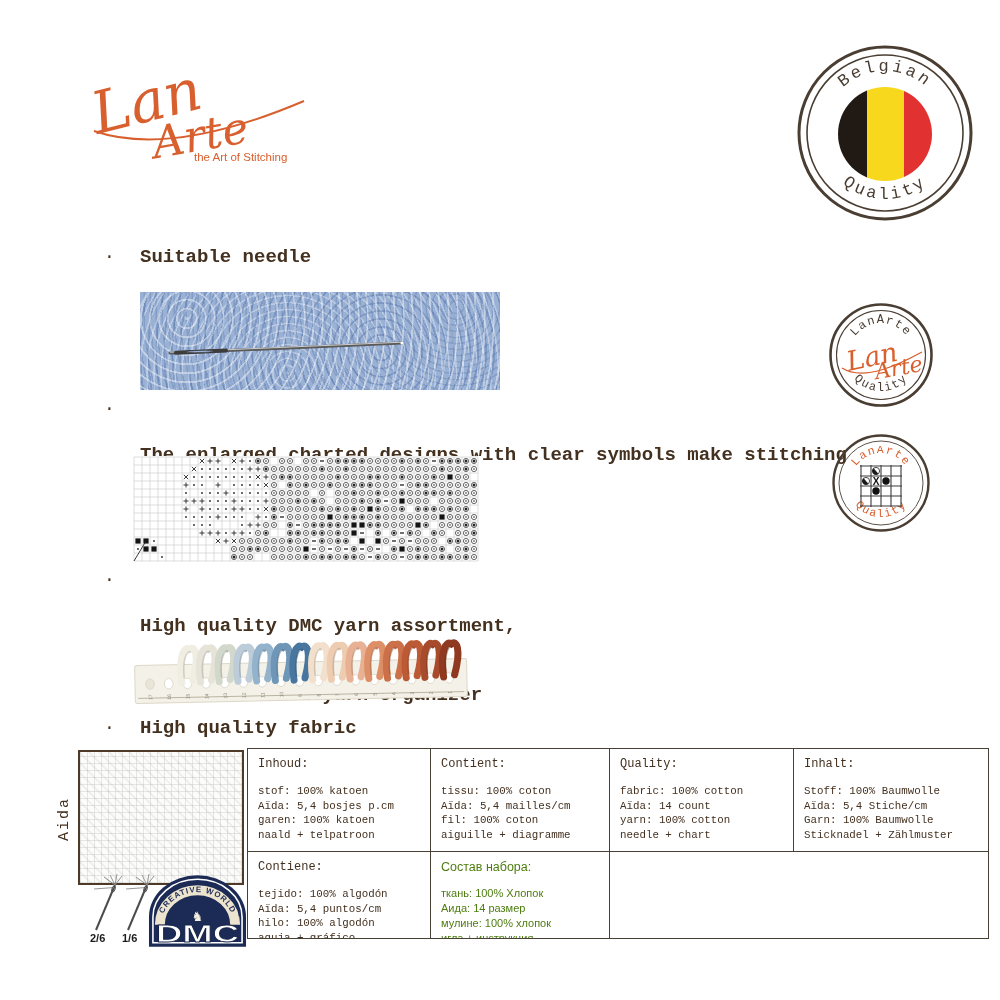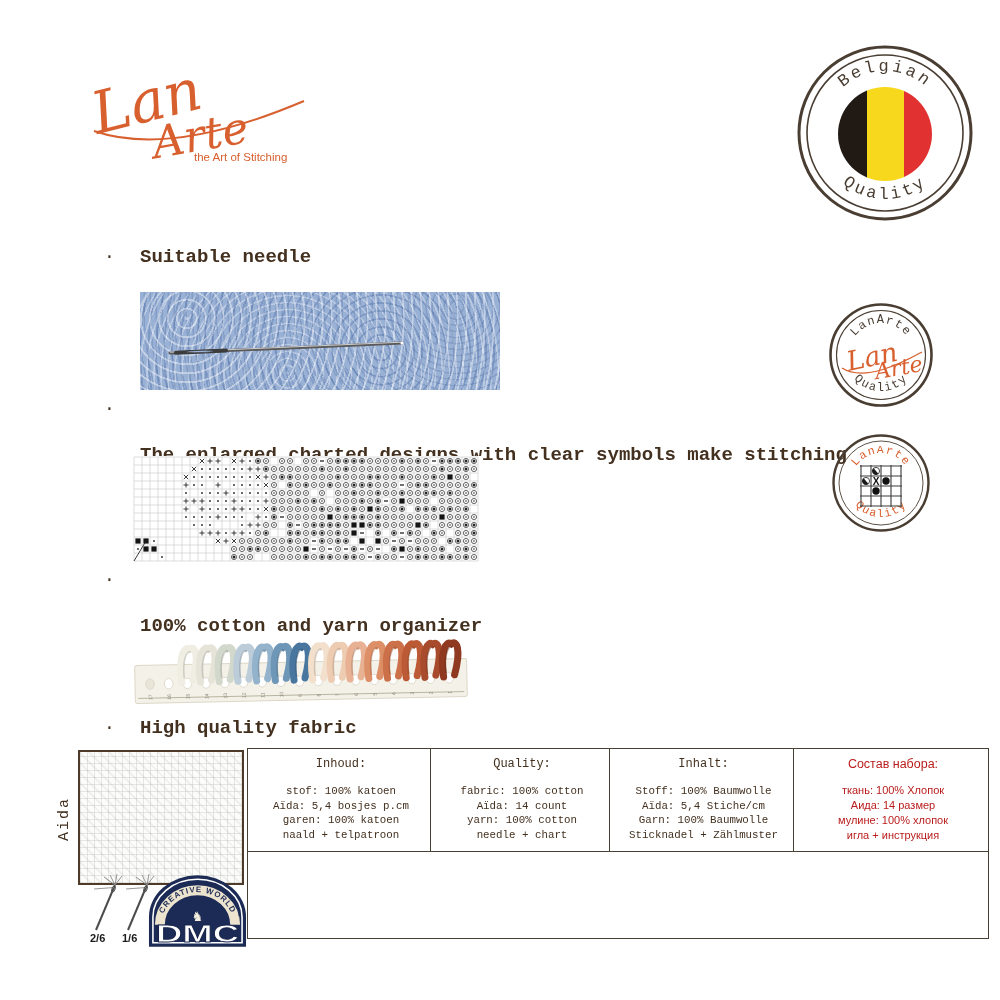--- a/index.html
+++ b/index.html
@@ -46,26 +46,26 @@
       repeating-linear-gradient(90deg, rgba(170,170,164,.28) 0 1px, transparent 1px 7px),
       repeating-linear-gradient(45deg, rgba(150,150,144,.12) 0 2px, transparent 2px 7px);}
   #needles-svg{position:absolute;left:84px;top:872px;width:92px;height:74px;}
   #dmc-svg{position:absolute;left:146px;top:871px;width:103px;height:79px;}
 
   
   #info-table{position:absolute;left:247px;top:748px;width:742px;
     display:grid;grid-template-columns:183px 179px 184px 194px;grid-template-rows:103px 86px;
     border:1px solid #474035;box-sizing:border-box;background:#fff;}
   .cell{border-right:1px solid #474035;border-bottom:1px solid #474035;
-    padding:8px 6px 0 10px;box-sizing:border-box;overflow:hidden;text-align:center;}
+    padding:8px 6px 0 10px;box-sizing:border-box;overflow:hidden;}
   .cell:nth-child(4n){border-right:none;}
   .cell:nth-child(n+5){border-bottom:none;}
   .cell .ct{font-size:12px;margin-bottom:13px;white-space:nowrap;}
   .cell .cl{font-size:10.8px;line-height:14.5px;white-space:nowrap;}
-  .cell.sans{font-family:"Liberation Sans","DejaVu Sans",sans-serif;color:#b91c1c;}
+  .cell.sans{font-family:"Liberation Sans","DejaVu Sans",sans-serif;color:#4d7c0f;}
   .cell.sans .ct{font-size:12.5px;margin-bottom:12px;}
   .cell.sans .cl{font-size:11px;line-height:15px;}
 </style>
 </head>
 <body>
 
 <div id="page">
 
   <svg id="logo-svg" viewBox="0 0 225 128">
     <g fill="#d85f2e" font-family="DejaVu Serif, serif" font-style="italic">
@@ -915,20 +915,21 @@
       <path d="M35,48 m-3.6,0 a3.6,3.6 0 0 1 7.2,0 z" fill="#1a1a1a" transform="rotate(-130 35 48)"></path>
       <circle cx="55" cy="48" r="3.7" fill="#111"></circle>
       <circle cx="45" cy="58" r="3.7" fill="#111"></circle>
       <text x="45" y="51.6" font-size="10" font-weight="bold" text-anchor="middle" font-family="Liberation Sans, sans-serif" fill="#111">X</text>
     </g>
   </svg>
 
   <div class="bullet" id="bullet-3">
     <span class="dot">·</span>
     <span class="btxt">
+      <div>High quality DMC yarn assortment,</div>
       <div>100% cotton and yarn organizer</div>
     </span>
   </div>
 
   <div id="yarn-img">
     <svg id="organizer-svg" width="345" height="78" viewBox="0 0 345 78">
         <g transform="rotate(-1.2 170 48)">
           <rect x="5" y="28" width="332" height="38" rx="2" fill="#f4f1e8" stroke="#ddd7c7" stroke-width="1"></rect>
           <path d="M8,61 H334" stroke="#aba590" stroke-width="0.8" fill="none"></path>
           <ellipse cx="20" cy="47" rx="4.3" ry="5.2" fill="#e9e6d9" stroke="#d8d3c4" stroke-width="0.8"></ellipse>
@@ -1043,33 +1044,47 @@
 
   <div id="info-table">
     <div class="cell">
       <div class="ct">Inhoud:</div>
       <div class="cl">stof: 100% katoen</div>
       <div class="cl">Aïda: 5,4 bosjes p.cm</div>
       <div class="cl">garen: 100% katoen</div>
       <div class="cl">naald + telpatroon</div>
     </div>
     <div class="cell">
+      <div class="ct">Contient:</div>
+      <div class="cl">tissu: 100% coton</div>
+      <div class="cl">Aïda: 5,4 mailles/cm</div>
+      <div class="cl">fil: 100% coton</div>
+      <div class="cl">aiguille + diagramme</div>
+    </div>
+    <div class="cell">
       <div class="ct">Quality:</div>
       <div class="cl">fabric: 100% cotton</div>
       <div class="cl">Aïda: 14 count</div>
       <div class="cl">yarn: 100% cotton</div>
       <div class="cl">needle + chart</div>
     </div>
     <div class="cell">
       <div class="ct">Inhalt:</div>
       <div class="cl">Stoff: 100% Baumwolle</div>
       <div class="cl">Aïda: 5,4 Stiche/cm</div>
       <div class="cl">Garn: 100% Baumwolle</div>
       <div class="cl">Sticknadel + Zählmuster</div>
     </div>
+    <div class="cell">
+      <div class="ct">Contiene:</div>
+      <div class="cl">tejido: 100% algodón</div>
+      <div class="cl">Aïda: 5,4 puntos/cm</div>
+      <div class="cl">hilo: 100% algodón</div>
+      <div class="cl">aguja + gráfico</div>
+    </div>
     <div class="cell sans">
       <div class="ct">Состав набора:</div>
       <div class="cl">ткань: 100% Хлопок</div>
       <div class="cl">Аида: 14 размер</div>
       <div class="cl">мулине: 100% хлопок</div>
       <div class="cl">игла + инструкция</div>
     </div>
   </div>
 
 </div>

